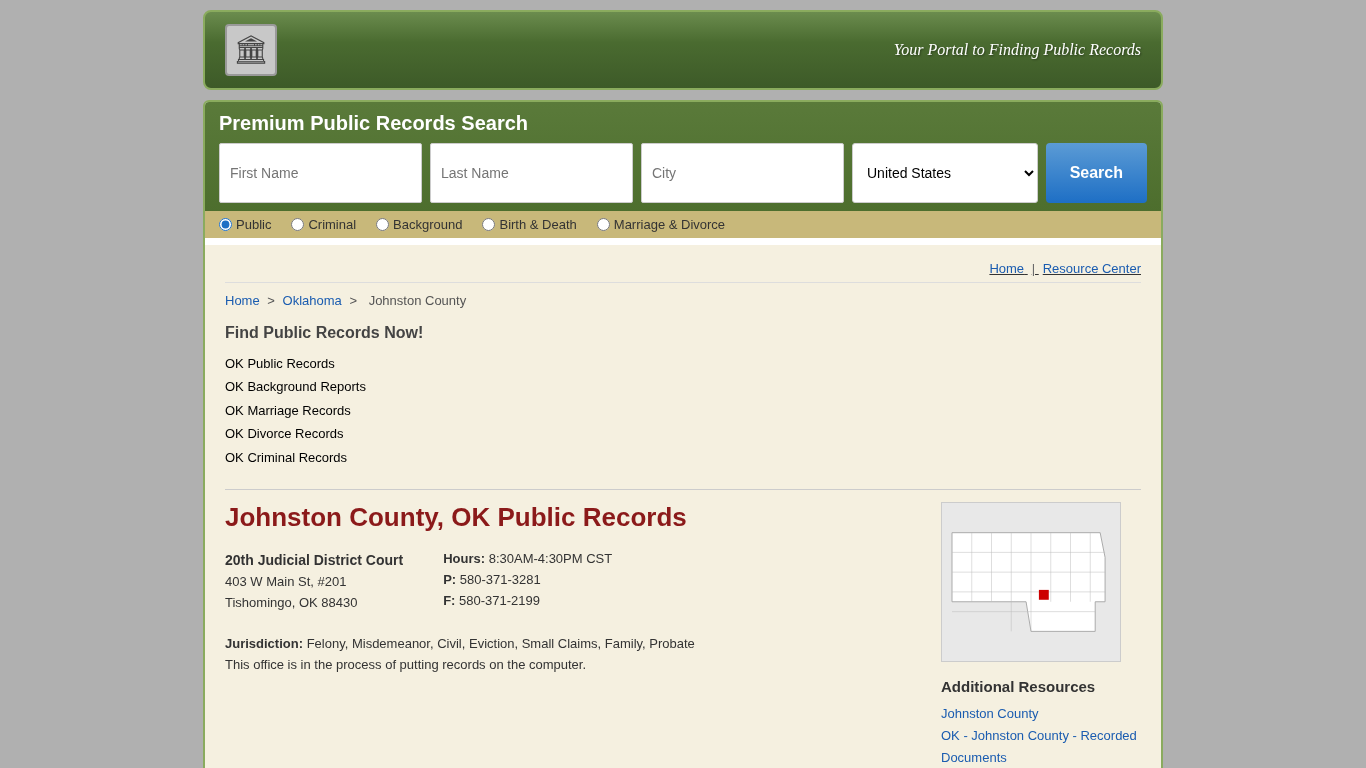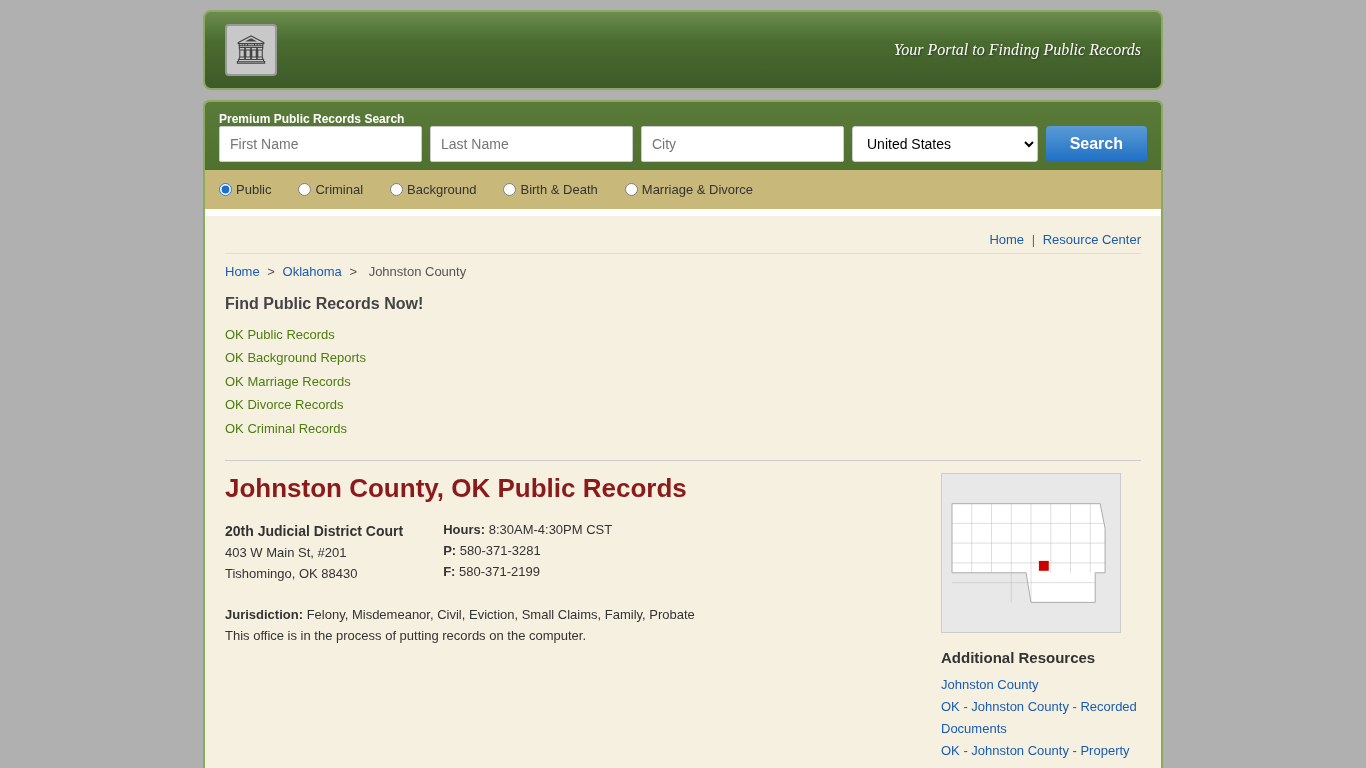--- a/index.html
+++ b/index.html
@@ -73,63 +73,63 @@
       overflow: hidden;
     }
 
     
     .search-section {
       background: linear-gradient(180deg, #5a7a3a 0%, #4a6b2a 100%);
       padding: 10px 14px 0 14px;
     }
     .search-title {
       color: white;
-      font-size: 12px;
-      font-weight: bold;
-      margin-bottom: 0;
+      font-size: 20px;
+      font-weight: bold;
+      margin-bottom: 8px;
     }
     .search-inputs {
       display: flex;
       gap: 8px;
       margin-bottom: 8px;
     }
     .search-inputs input[type="text"] {
       flex: 1;
       padding: 8px 10px;
       border: 1px solid #ccc;
       border-radius: 2px;
       font-size: 14px;
       background: white;
       color: #999;
     }
     .search-inputs select {
       flex: 1;
-      padding: 8px 10px;
+      padding: 20px 10px;
       border: 1px solid #ccc;
       border-radius: 3px;
       font-size: 14px;
       background: white;
     }
     .search-btn {
       background: linear-gradient(180deg, #5b9bd5 0%, #1e6fc5 100%);
       color: white;
       border: none;
       padding: 8px 24px;
       font-size: 16px;
       font-weight: bold;
       border-radius: 4px;
       cursor: pointer;
       white-space: nowrap;
     }
     .search-filters {
       background: #c8b87a;
       margin: 7px -14px;
-      padding: 12px 14px;
-      display: flex;
-      gap: 27px;
+      padding: 6px 14px;
+      display: flex;
+      gap: 20px;
       align-items: center;
     }
     .search-filters label {
       display: flex;
       align-items: center;
       gap: 4px;
       font-size: 13px;
       color: #333;
       cursor: pointer;
     }
@@ -143,20 +143,21 @@
       padding: 10px 20px 20px 20px;
     }
 
     
     .top-nav {
       text-align: right;
       padding: 6px 0;
       font-size: 13px;
       border-bottom: 1px solid #ddd;
       margin-bottom: 10px;
+      text-decoration: underline;
     }
     .top-nav a {
       color: #1a5cb0;
       text-decoration: none;
     }
     .top-nav span { color: #666; margin: 0 4px; }
 
     
     .breadcrumb {
       font-size: 13px;
@@ -178,21 +179,21 @@
       color: #444;
       font-weight: bold;
       margin-bottom: 10px;
     }
     .records-grid {
       display: grid;
       grid-template-columns: 1fr 1fr;
       gap: 4px 20px;
     }
     .records-grid a {
-      color: #4d7c0f;
+      color: #000000;
       text-decoration: none;
       font-size: 13px;
       line-height: 1.8;
     }
 
     
     .main-layout {
       display: flex;
       gap: 20px;
     }

